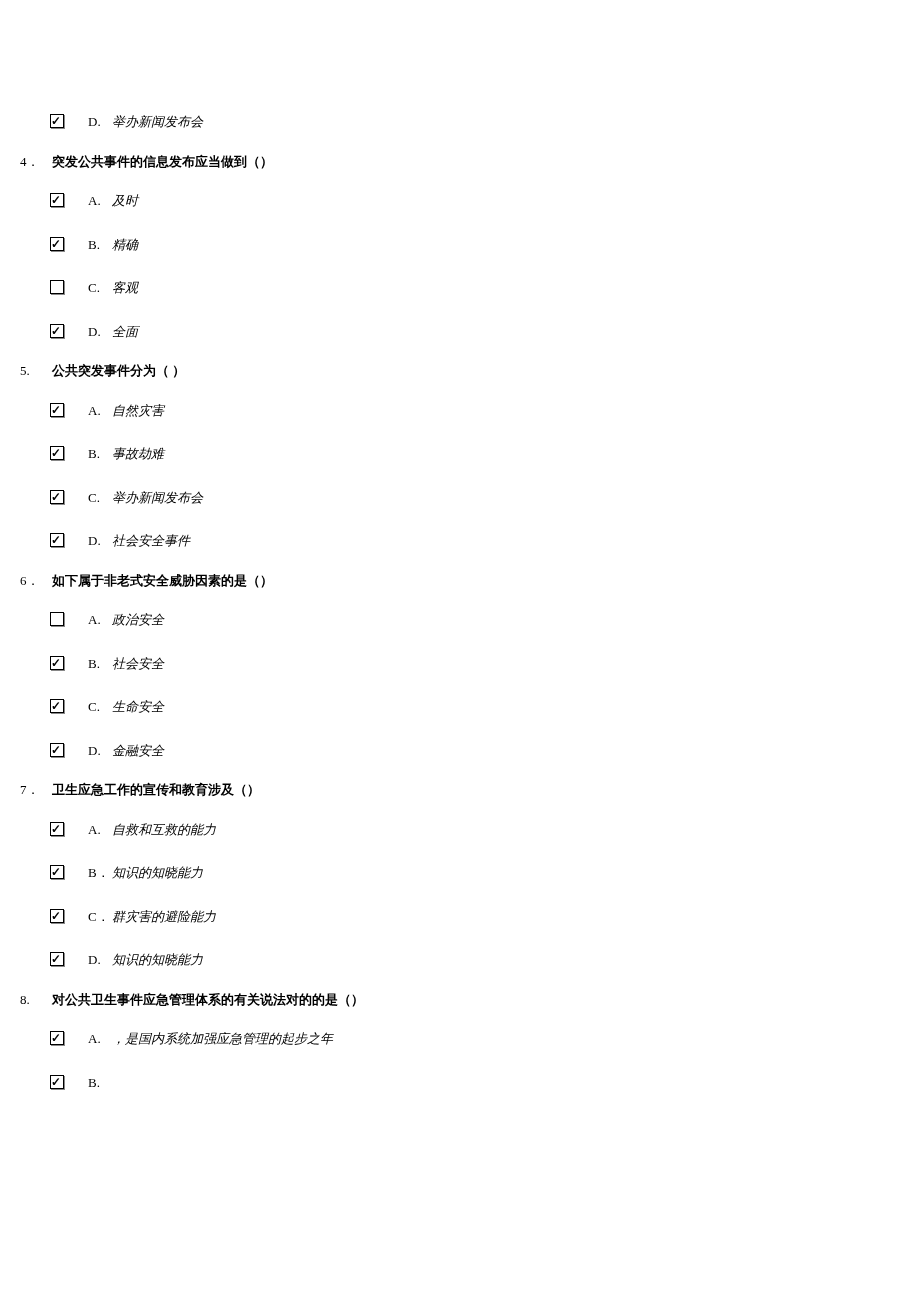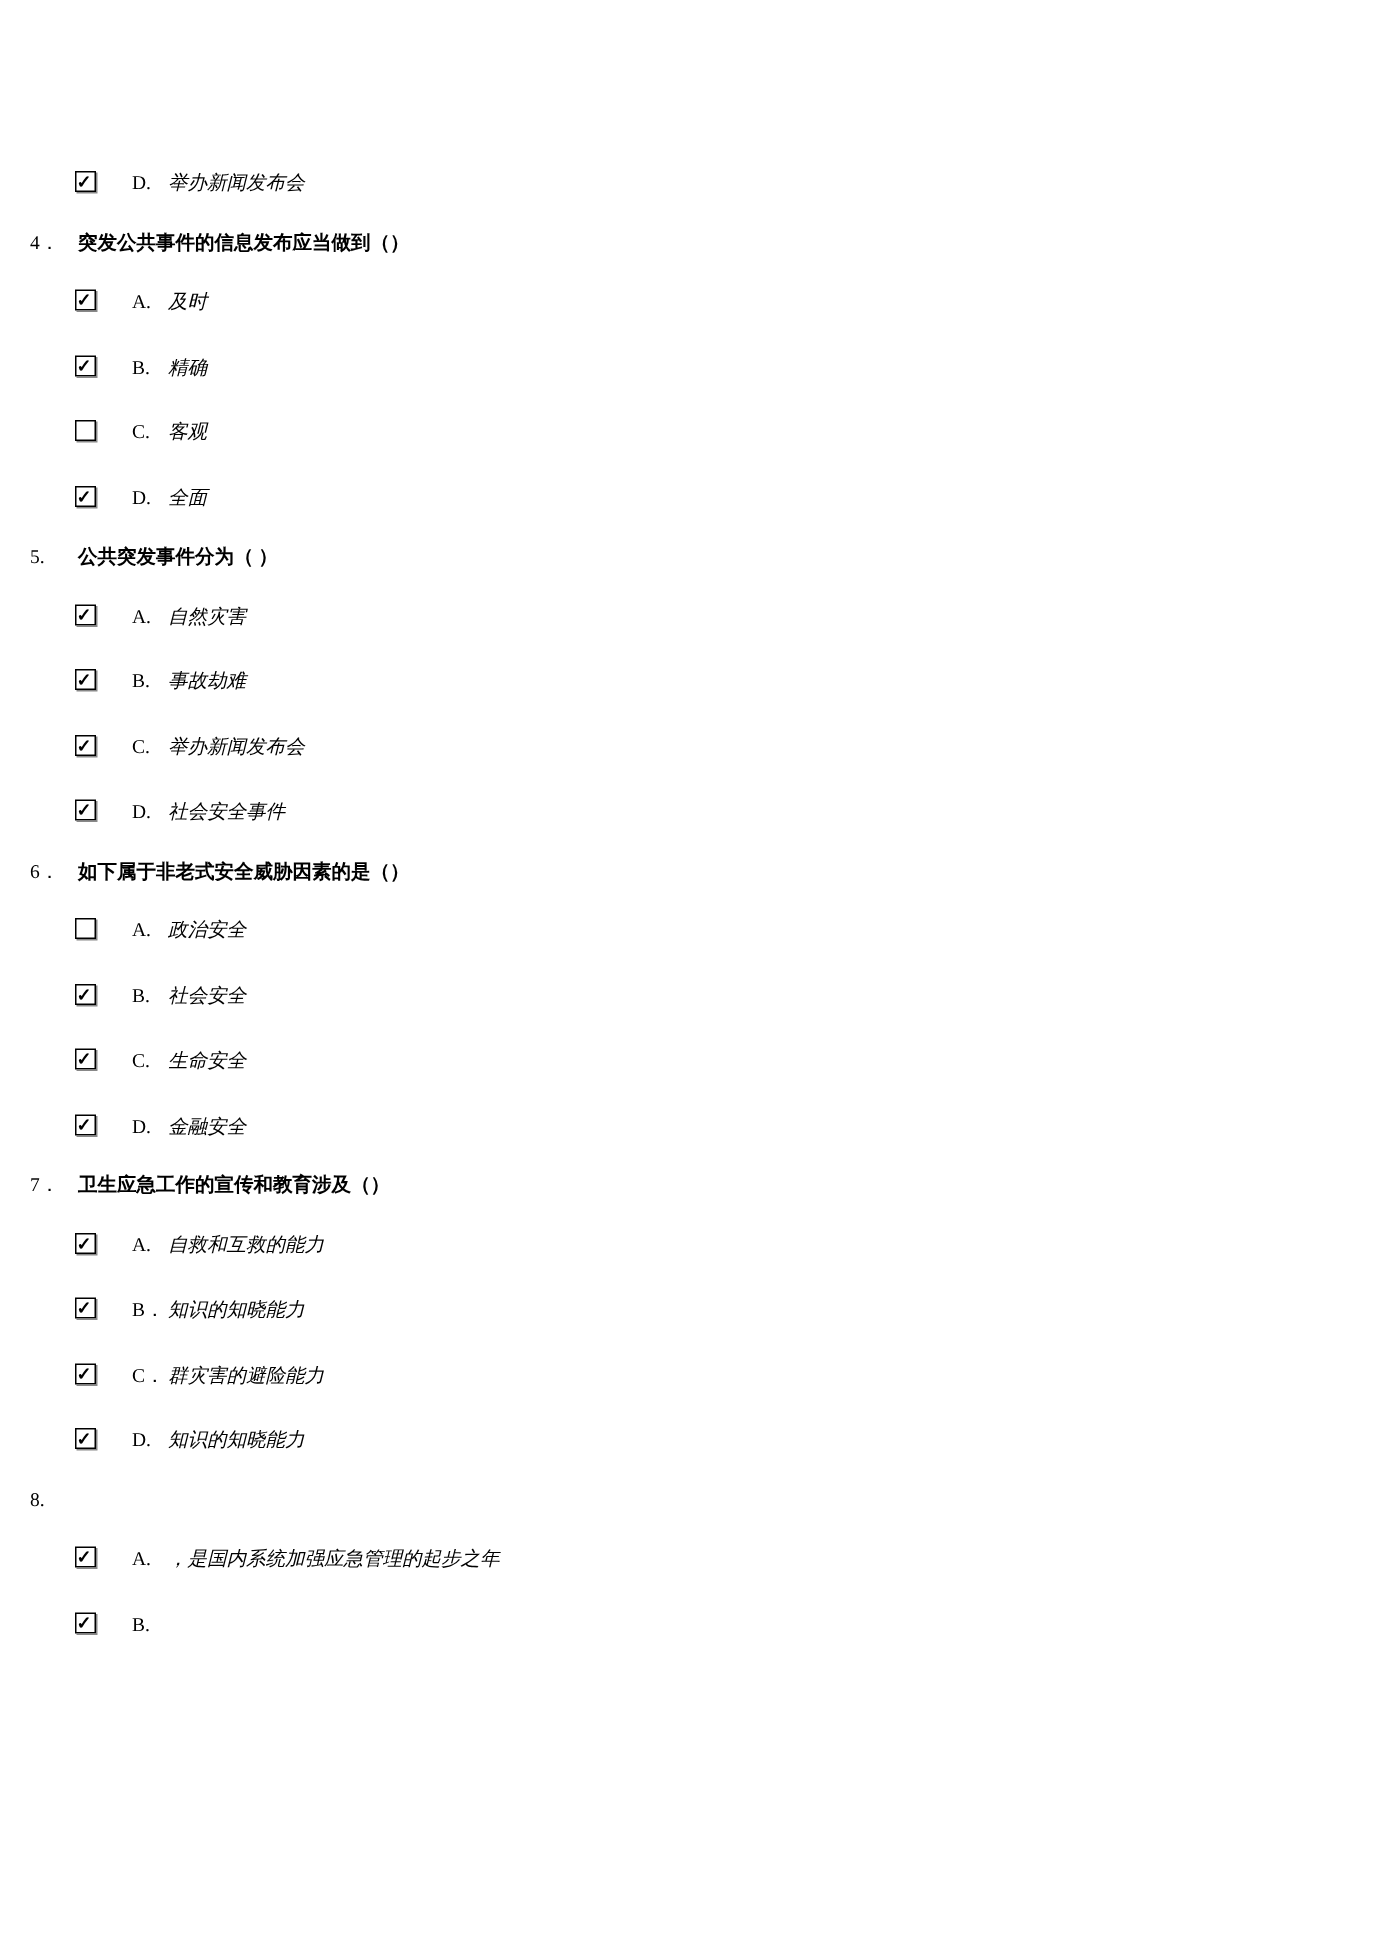--- a/index.html
+++ b/index.html
@@ -155,20 +155,21 @@
       <span class="opt-label">C．</span>
       <span class="opt-text"> 群灾害的避险能力</span>
     </div>
     <div class="option-row">
       <span class="checkbox-box checked"></span>
       <span class="opt-label">D.</span>
       <span class="opt-text">知识的知晓能力</span>
     </div>
     <div class="question-row">
       <span class="q-num">8.</span>
+      <span class="q-text"> 对公共卫生事件应急管理体系的有关说法对的的是（）</span>
     </div>
     <div class="option-row">
       <span class="checkbox-box checked"></span>
       <span class="opt-label">A.</span>
       <span class="opt-text">，是国内系统加强应急管理的起步之年</span>
     </div>
     <div class="option-row">
       <span class="checkbox-box checked"></span>
       <span class="opt-label">B.</span>
     </div>

